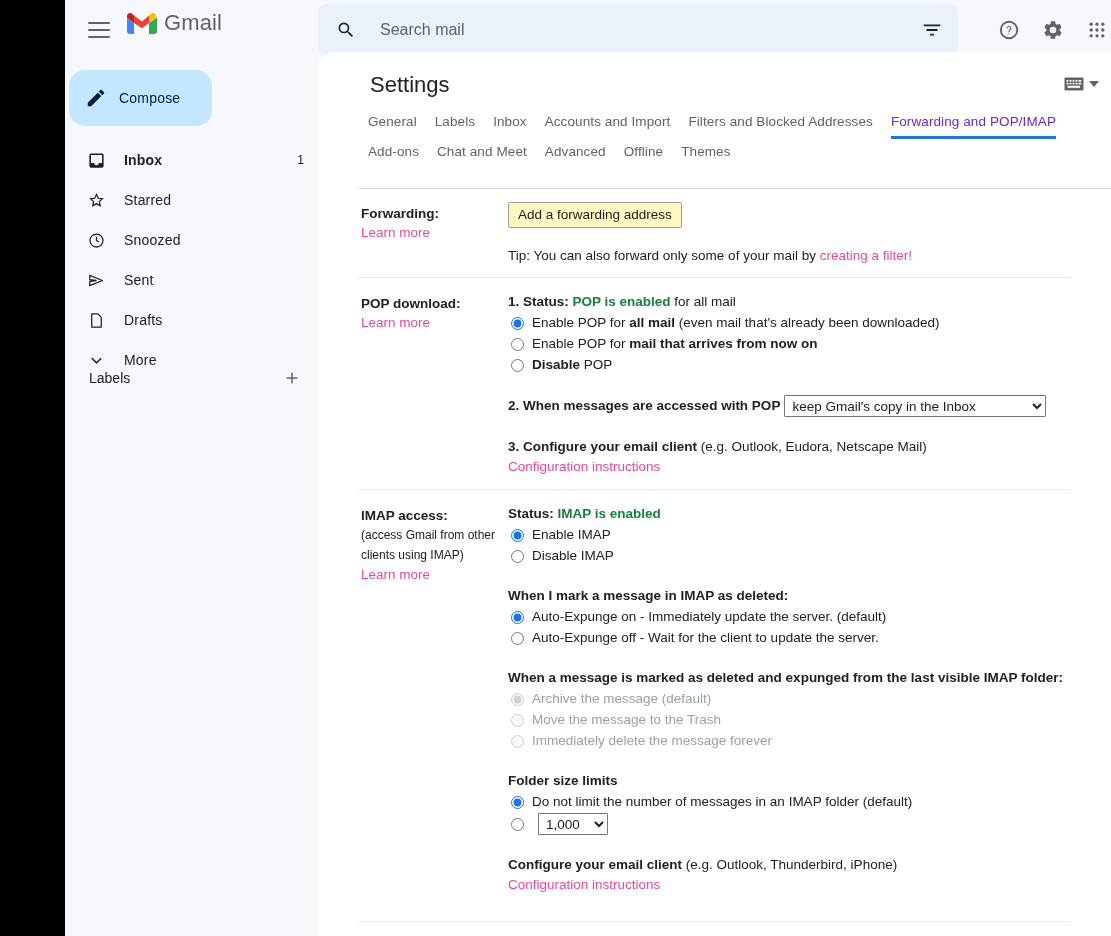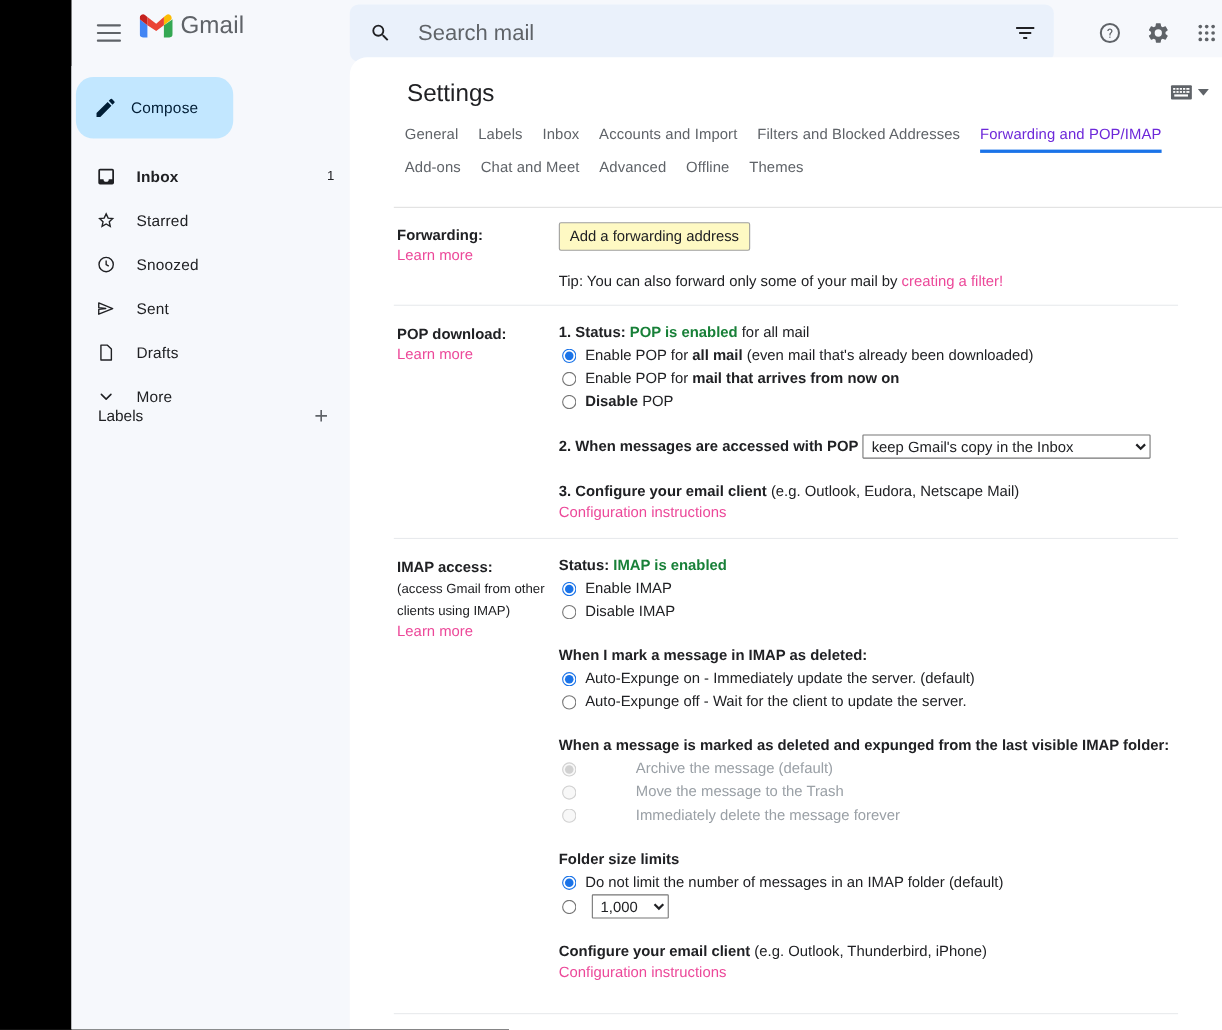--- a/index.html
+++ b/index.html
@@ -58,21 +58,21 @@
     display: flex; align-items: center;
     cursor: text;
   }
   .search-icon {
     margin-left: 18px; margin-right: 22px;
     width: 20px; height: 20px; flex: none;
   }
   .search-input {
     border: none; outline: none; background: transparent;
     font-family: "Liberation Sans", sans-serif;
-    font-size: 20px; color: #202124;
+    font-size: 16px; color: #202124;
     width: 480px;
   }
   .search-input::placeholder { color: #5f6368; }
   .filter-btn {
     position: absolute; right: 10px; top: 10px;
     width: 32px; height: 32px;
     display: flex; align-items: center; justify-content: center;
     border-radius: 50%; cursor: pointer;
   }
   .hdr-icon {
@@ -212,21 +212,21 @@
     line-height: 20px;
     margin-top: 1px;
   }
   .radio-line input[type="radio"] {
     margin: 0 8px 0 3px;
     width: 13px; height: 13px;
     accent-color: #1a73e8;
     cursor: pointer;
   }
   .radio-line label { font-size: 13.5px; color: #202124; cursor: pointer; }
-  .radio-line.disabled label { color: #9aa0a6; margin-left: 46px; }
+  .radio-line.disabled label { color: #9aa0a6; }
   .radio-line.disabled input[type="radio"] { cursor: default; }
   .gap20 { height: 20px; }
   .gap14 { height: 14px; }
   select.gsel {
     font-family: "Liberation Sans", sans-serif;
     font-size: 13.5px; color: #202124;
     border: 1px solid #767676;
     border-radius: 1px;
     background: #ffffff;
     padding: 2px 2px 2px 3px;

